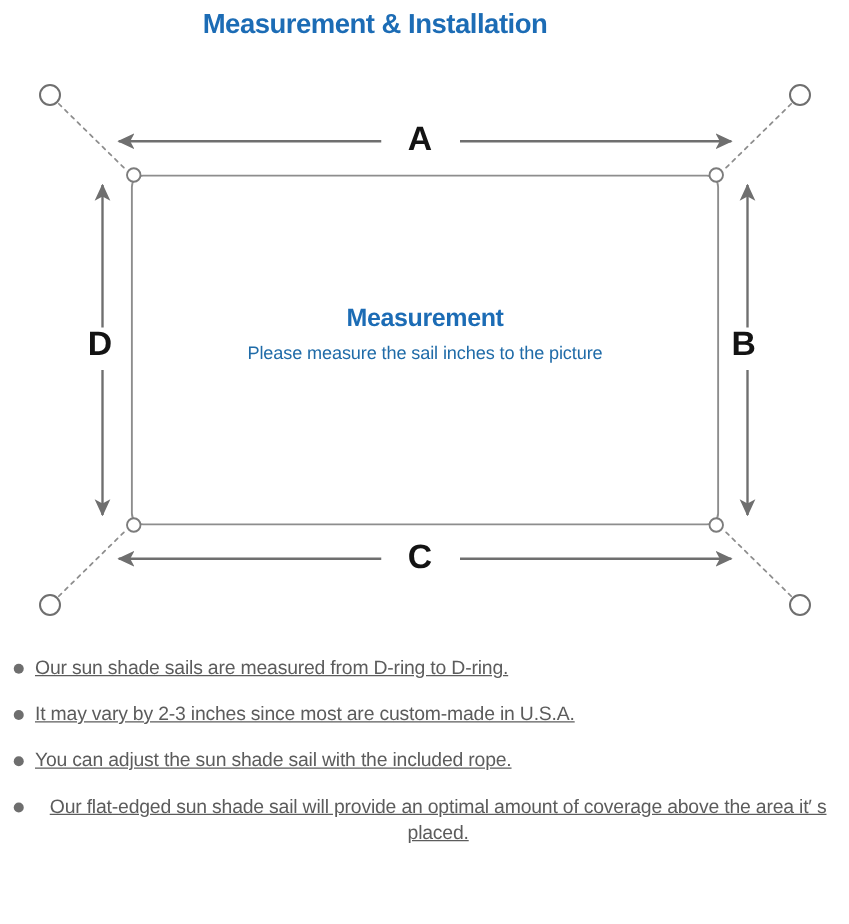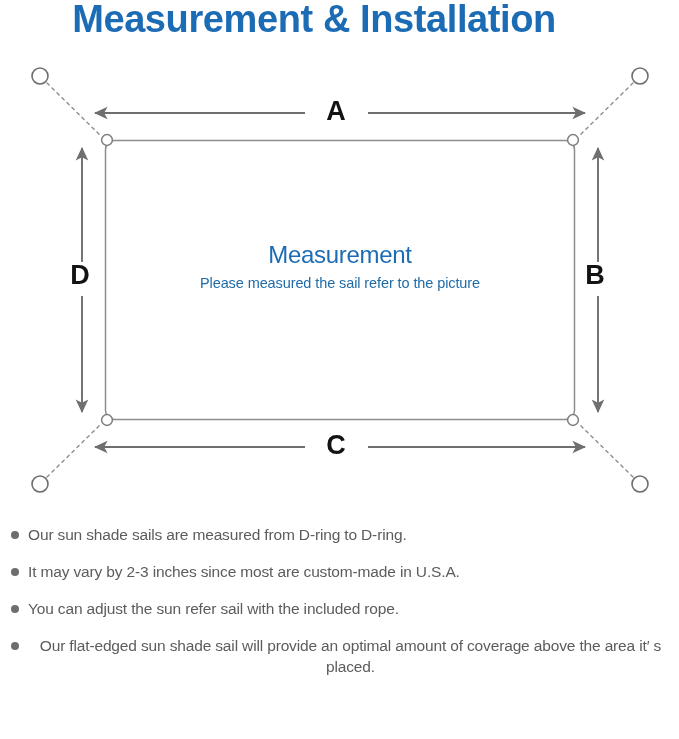--- a/index.html
+++ b/index.html
@@ -10,42 +10,41 @@
     overflow:hidden;
     position:relative;
   }
   #page{position:relative;width:679px;height:739px;}
 
   .title{
     position:absolute;
     top:-1px;left:0;width:600px;
     text-align:center;
     font-family:"Liberation Sans", sans-serif;
-    font-size:38px;
+    font-size:22px;
     font-weight:bold;
     letter-spacing:-0.4px;
     color:#1c6cb5;
     line-height:40px;
     white-space:nowrap;
-    padding-left:14px;
   }
 
   #diagram{position:absolute;top:0;left:0;width:679px;height:520px;}
 
   .center-label{
     position:absolute;
     left:105px;width:470px;
     top:240px;
     text-align:center;
     pointer-events:none;
   }
   .center-title{
     font-family:"Liberation Sans", sans-serif;
-    font-size:24px;
-    font-weight:normal;
+    font-size:20px;
+    font-weight:bold;
     color:#1c6cb5;
     letter-spacing:-0.3px;
     line-height:30px;
   }
   .center-sub{
     font-family:"Liberation Sans", sans-serif;
     font-size:14.5px;
     color:#1f6ba8;
     line-height:22px;
     margin-top:2px;
@@ -74,20 +73,21 @@
   .note{
     position:relative;
     padding-left:28px;
     margin:0 0 16px 0;
     font-family:"Liberation Sans", sans-serif;
     font-size:15.5px;
     line-height:21px;
     color:#5c5c5c;
     letter-spacing:-0.15px;
     padding-right:6px;
+    text-decoration:underline;
   }
   .note:last-child{margin-bottom:0;text-align:center;}
   .bullet{
     position:absolute;
     left:11px;top:7px;
     width:8px;height:8px;
     border-radius:50%;
     background:#6e6e6e;
   }
 </style>
@@ -150,35 +150,35 @@
     </g>
   </svg>
 
   <div class="dim-label" id="label-A">A</div>
   <div class="dim-label" id="label-B">B</div>
   <div class="dim-label" id="label-C">C</div>
   <div class="dim-label" id="label-D">D</div>
 
   <div class="center-label">
     <div class="center-title">Measurement</div>
-    <div class="center-sub">Please measured the sail refer to the picture</div>
+    <div class="center-sub">Please measure the sail inches to the picture</div>
   </div>
 
   <div class="notes">
     <div class="note">
       <span class="bullet"></span>
       <span>Our sun shade sails are measured from D-ring to D-ring.</span>
     </div>
     <div class="note">
       <span class="bullet"></span>
       <span>It may vary by 2-3 inches since most are custom-made in U.S.A.</span>
     </div>
     <div class="note">
       <span class="bullet"></span>
-      <span>You can adjust the sun refer sail with the included rope.</span>
+      <span>You can adjust the sun shade sail with the included rope.</span>
     </div>
     <div class="note">
       <span class="bullet"></span>
       <span>Our flat-edged sun shade sail will provide an optimal amount of coverage above the area it′ s placed.</span>
     </div>
   </div>
 
 </div>
 
 </body></html>

